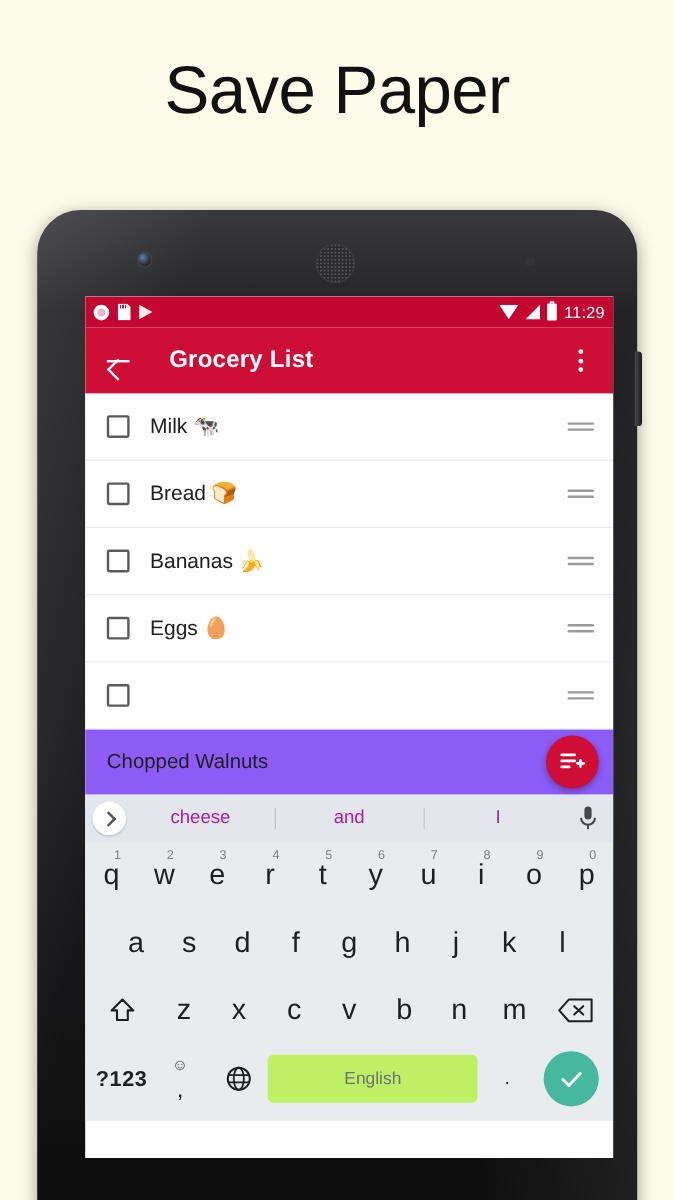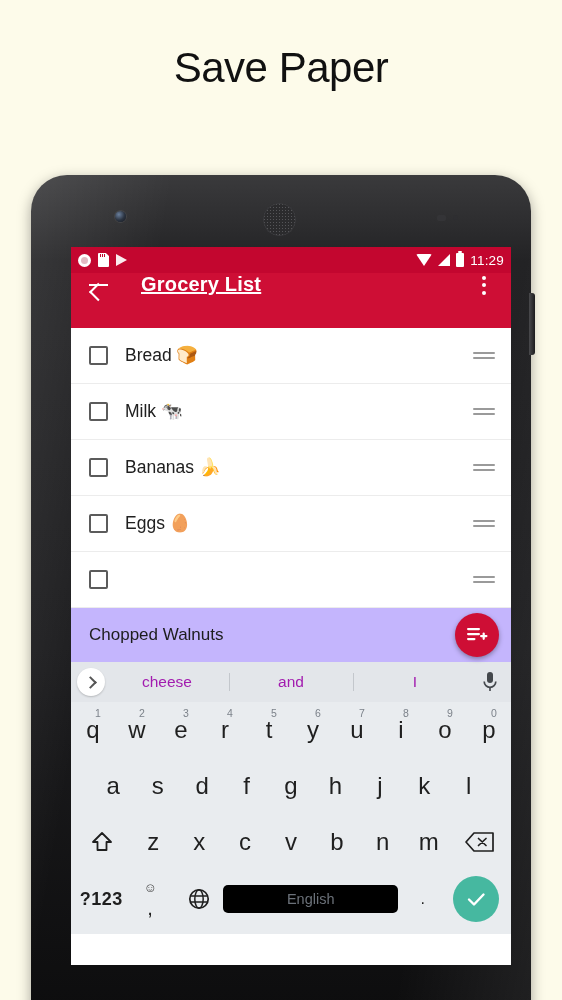--- a/index.html
+++ b/index.html
@@ -8,21 +8,21 @@
     background: #fdfbea;
     font-family: "Liberation Sans", sans-serif;
     overflow: hidden;
   }
   #root { position: relative; width: 562px; height: 1000px; background: #fdfbea; }
 
   
   .headline {
     position: absolute; top: 46px; left: 0; width: 562px;
     text-align: center;
-    font-size: 42px; font-weight: 400; letter-spacing: -0.5px;
+    font-size: 56px; font-weight: 400; letter-spacing: -0.5px;
     color: #111; line-height: 1.05;
   }
 
   
   .phone {
     position: absolute; left: 31px; top: 175px;
     width: 500px; height: 860px;
     background: linear-gradient(180deg,#3a3a3c 0%, #232325 10%, #1d1d1f 55%, #0c0c0d 100%);
     border-radius: 36px 36px 18px 18px;
     box-shadow: 0 4px 14px rgba(0,0,0,0.35);
@@ -83,21 +83,21 @@
     background: repeating-linear-gradient(90deg,#c3062f 0 1px,#fff 1px 2px); }
   .ic-play { width: 0; height: 0; border-left: 11px solid #fff; border-top: 6.5px solid transparent; border-bottom: 6.5px solid transparent; opacity:.92; }
   .ic-wifi { width: 0; height: 0; border-left: 8px solid transparent; border-right: 8px solid transparent; border-top: 12px solid #fff; border-radius: 2px; }
   .ic-signal { width: 0; height: 0; border-left: 12px solid transparent; border-bottom: 12px solid #fff; }
   .ic-batt { width: 8px; height: 14px; background: #fff; border-radius: 1px; position: relative; }
   .ic-batt:before { content:''; position:absolute; left:2px; top:-2px; width:4px; height:2px; background:#fff; border-radius:1px; }
 
   
   .appbar {
     height: 55px; background: #ce0e35; color: #fff;
-    display: flex; padding: 0 16px; text-decoration: underline;
+    display: flex; align-items: center; padding: 0 16px;
   }
   .back-arrow { width: 24px; height: 24px; position: relative; flex: 0 0 auto; cursor: pointer; }
   .back-arrow:before { content:''; position:absolute; left:2px; top:11px; width:19px; height:2.2px; background:#fff; }
   .back-arrow:after { content:''; position:absolute; left:2px; top:6px; width:11px; height:11px; border-left:2.2px solid #fff; border-bottom:2.2px solid #fff; transform: rotate(45deg); transform-origin: 0 100%; }
   .appbar-title { margin-left: 30px; font-size: 20px; font-weight: 700; letter-spacing: .2px; }
   .overflow { margin-left: auto; width: 22px; height: 24px; display: flex; flex-direction: column; justify-content: center; align-items: center; gap: 3.5px; cursor: pointer; }
   .overflow span { width: 4px; height: 4px; border-radius: 50%; background: #fff; display: block; }
 
   
   .list { background: #fff; }
@@ -113,21 +113,21 @@
     margin-left: 17px; font-size: 17.5px; color: #202020;
     white-space: nowrap; overflow: hidden;
   }
   .drag {
     margin-left: auto; width: 22px; height: 12px; display: flex; flex-direction: column; justify-content: center; gap: 3px; cursor: grab;
   }
   .drag i { display: block; height: 2px; background: #9a9a9a; border-radius: 1px; }
 
   
   .inputrow {
-    height: 54px; background: #c4b5fd; display: flex; align-items: center;
+    height: 54px; background: #8b5cf6; display: flex; align-items: center;
     padding: 0 14px 0 18px; position: relative;
   }
   .input-text { font-size: 17px; color: #1d1d1d; }
   .fab {
     position: absolute; right: 12px; top: 50%; transform: translateY(-50%);
     width: 44px; height: 44px; border-radius: 50%;
     background: #ce0e35; box-shadow: 0 2px 5px rgba(0,0,0,.35);
     display: flex; align-items: center; justify-content: center; cursor: pointer;
   }
   .fab svg { display: block; }
@@ -154,21 +154,21 @@
   .krow { display: flex; align-items: center; justify-content: center; height: 56px; }
   .key {
     flex: 1; text-align: center; font-size: 24px; color: #1f1f1f; position: relative; cursor: pointer;
     display: flex; align-items: center; justify-content: center; height: 100%;
   }
   .key sup { position: absolute; top: 5px; left: 50%; margin-left: 2px; font-size: 10.5px; color: #7c828a; font-weight: 400; }
   .krow.r2 { padding: 0 20px; }
   .krow.r3 { padding: 0 2px; }
   .key.wide { flex: 1.25; }
   .key.space {
-    flex: 3.6; background: #000000; border-radius: 5px; height: 28px;
+    flex: 3.6; background: #bef264; border-radius: 5px; height: 40px;
     font-size: 14.5px; color: #6b7179; text-align: center;
   }
   .key.sym { font-size: 18px; font-weight: 700; letter-spacing: .5px; }
   .key.small { font-size: 16px; }
   .enter {
     width: 46px; height: 46px; border-radius: 50%; background: #46b8a0;
     display: flex; align-items: center; justify-content: center; cursor: pointer;
     flex: 0 0 auto; margin: 0 6px;
   }
   .krow.r4 { height: 58px; padding: 0 6px; }
@@ -218,29 +218,29 @@
         <div class="overflow">
           <span></span>
             <span></span>
             <span></span>
         </div>
       </div>
 
       <div class="list">
         <div class="row">
           <div class="cbox"></div>
+          <div class="row-label">Milk 🐄</div>
+          <div class="drag">
+              <i></i>
+              <i></i>
+            </div>
+        </div>
+        <div class="row">
+          <div class="cbox"></div>
           <div class="row-label">Bread 🍞</div>
-          <div class="drag">
-              <i></i>
-              <i></i>
-            </div>
-        </div>
-        <div class="row">
-          <div class="cbox"></div>
-          <div class="row-label">Milk 🐄</div>
           <div class="drag">
               <i></i>
               <i></i>
             </div>
         </div>
         <div class="row">
           <div class="cbox"></div>
           <div class="row-label">Bananas 🍌</div>
           <div class="drag">
               <i></i>

